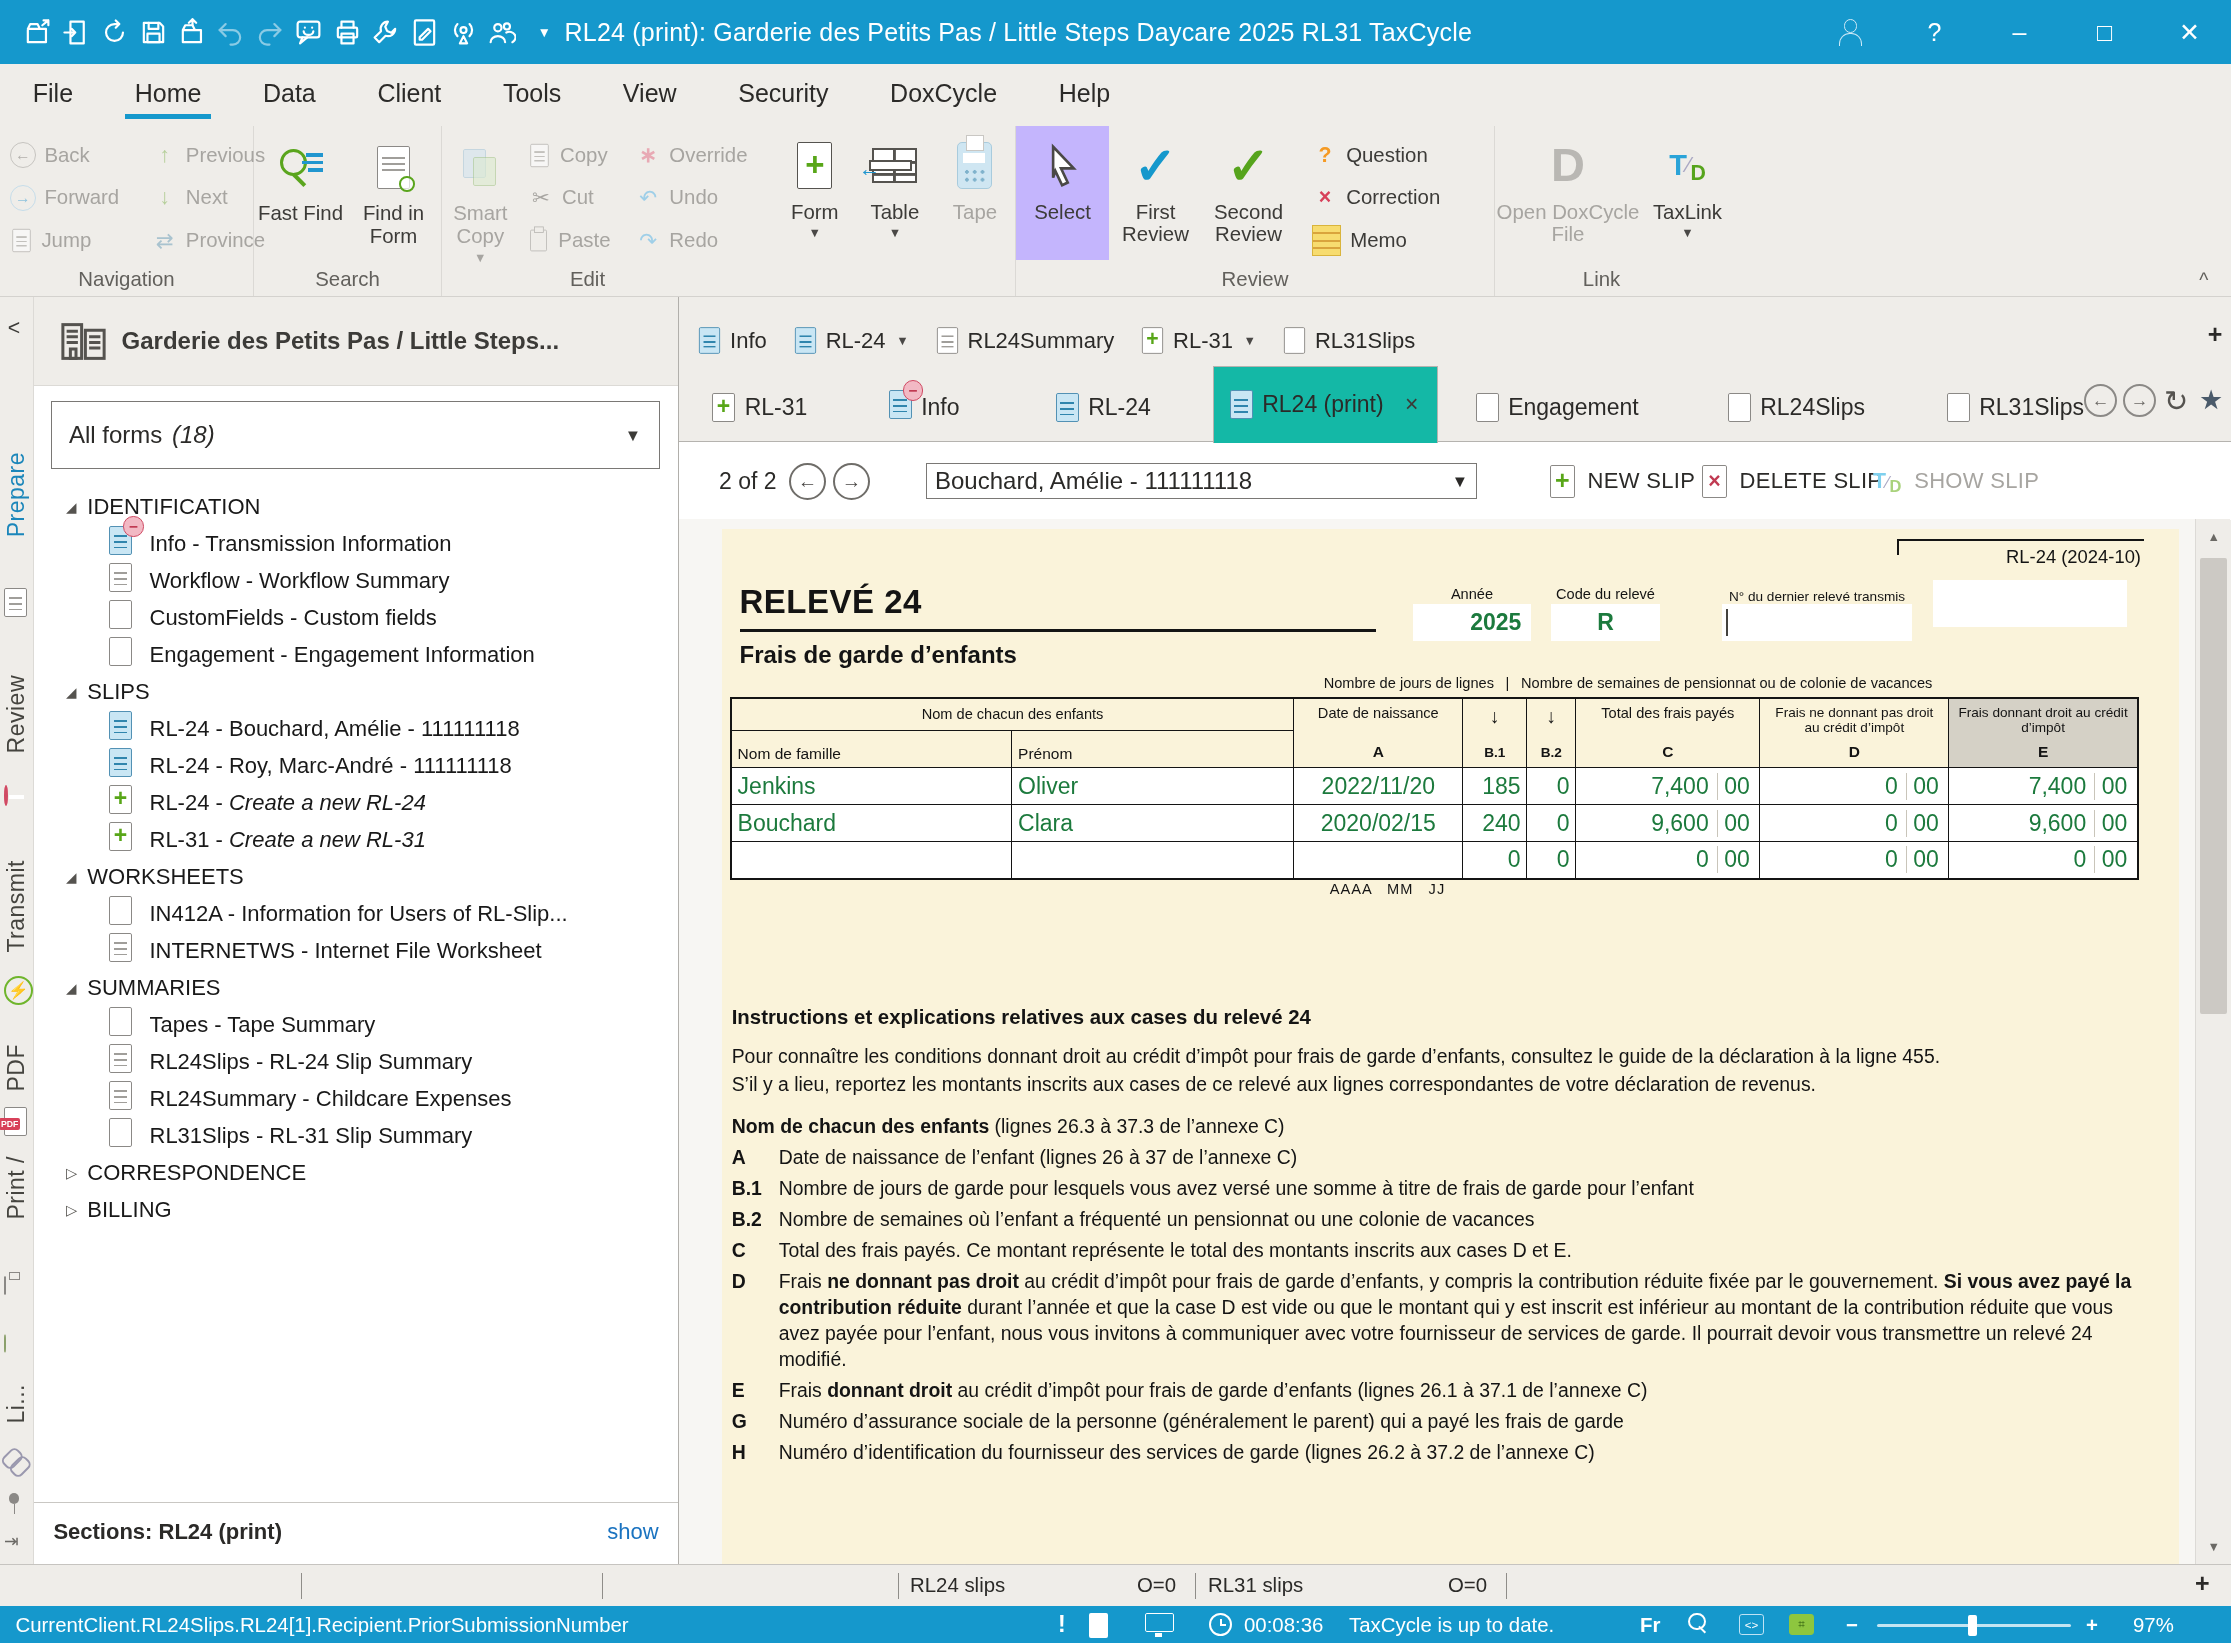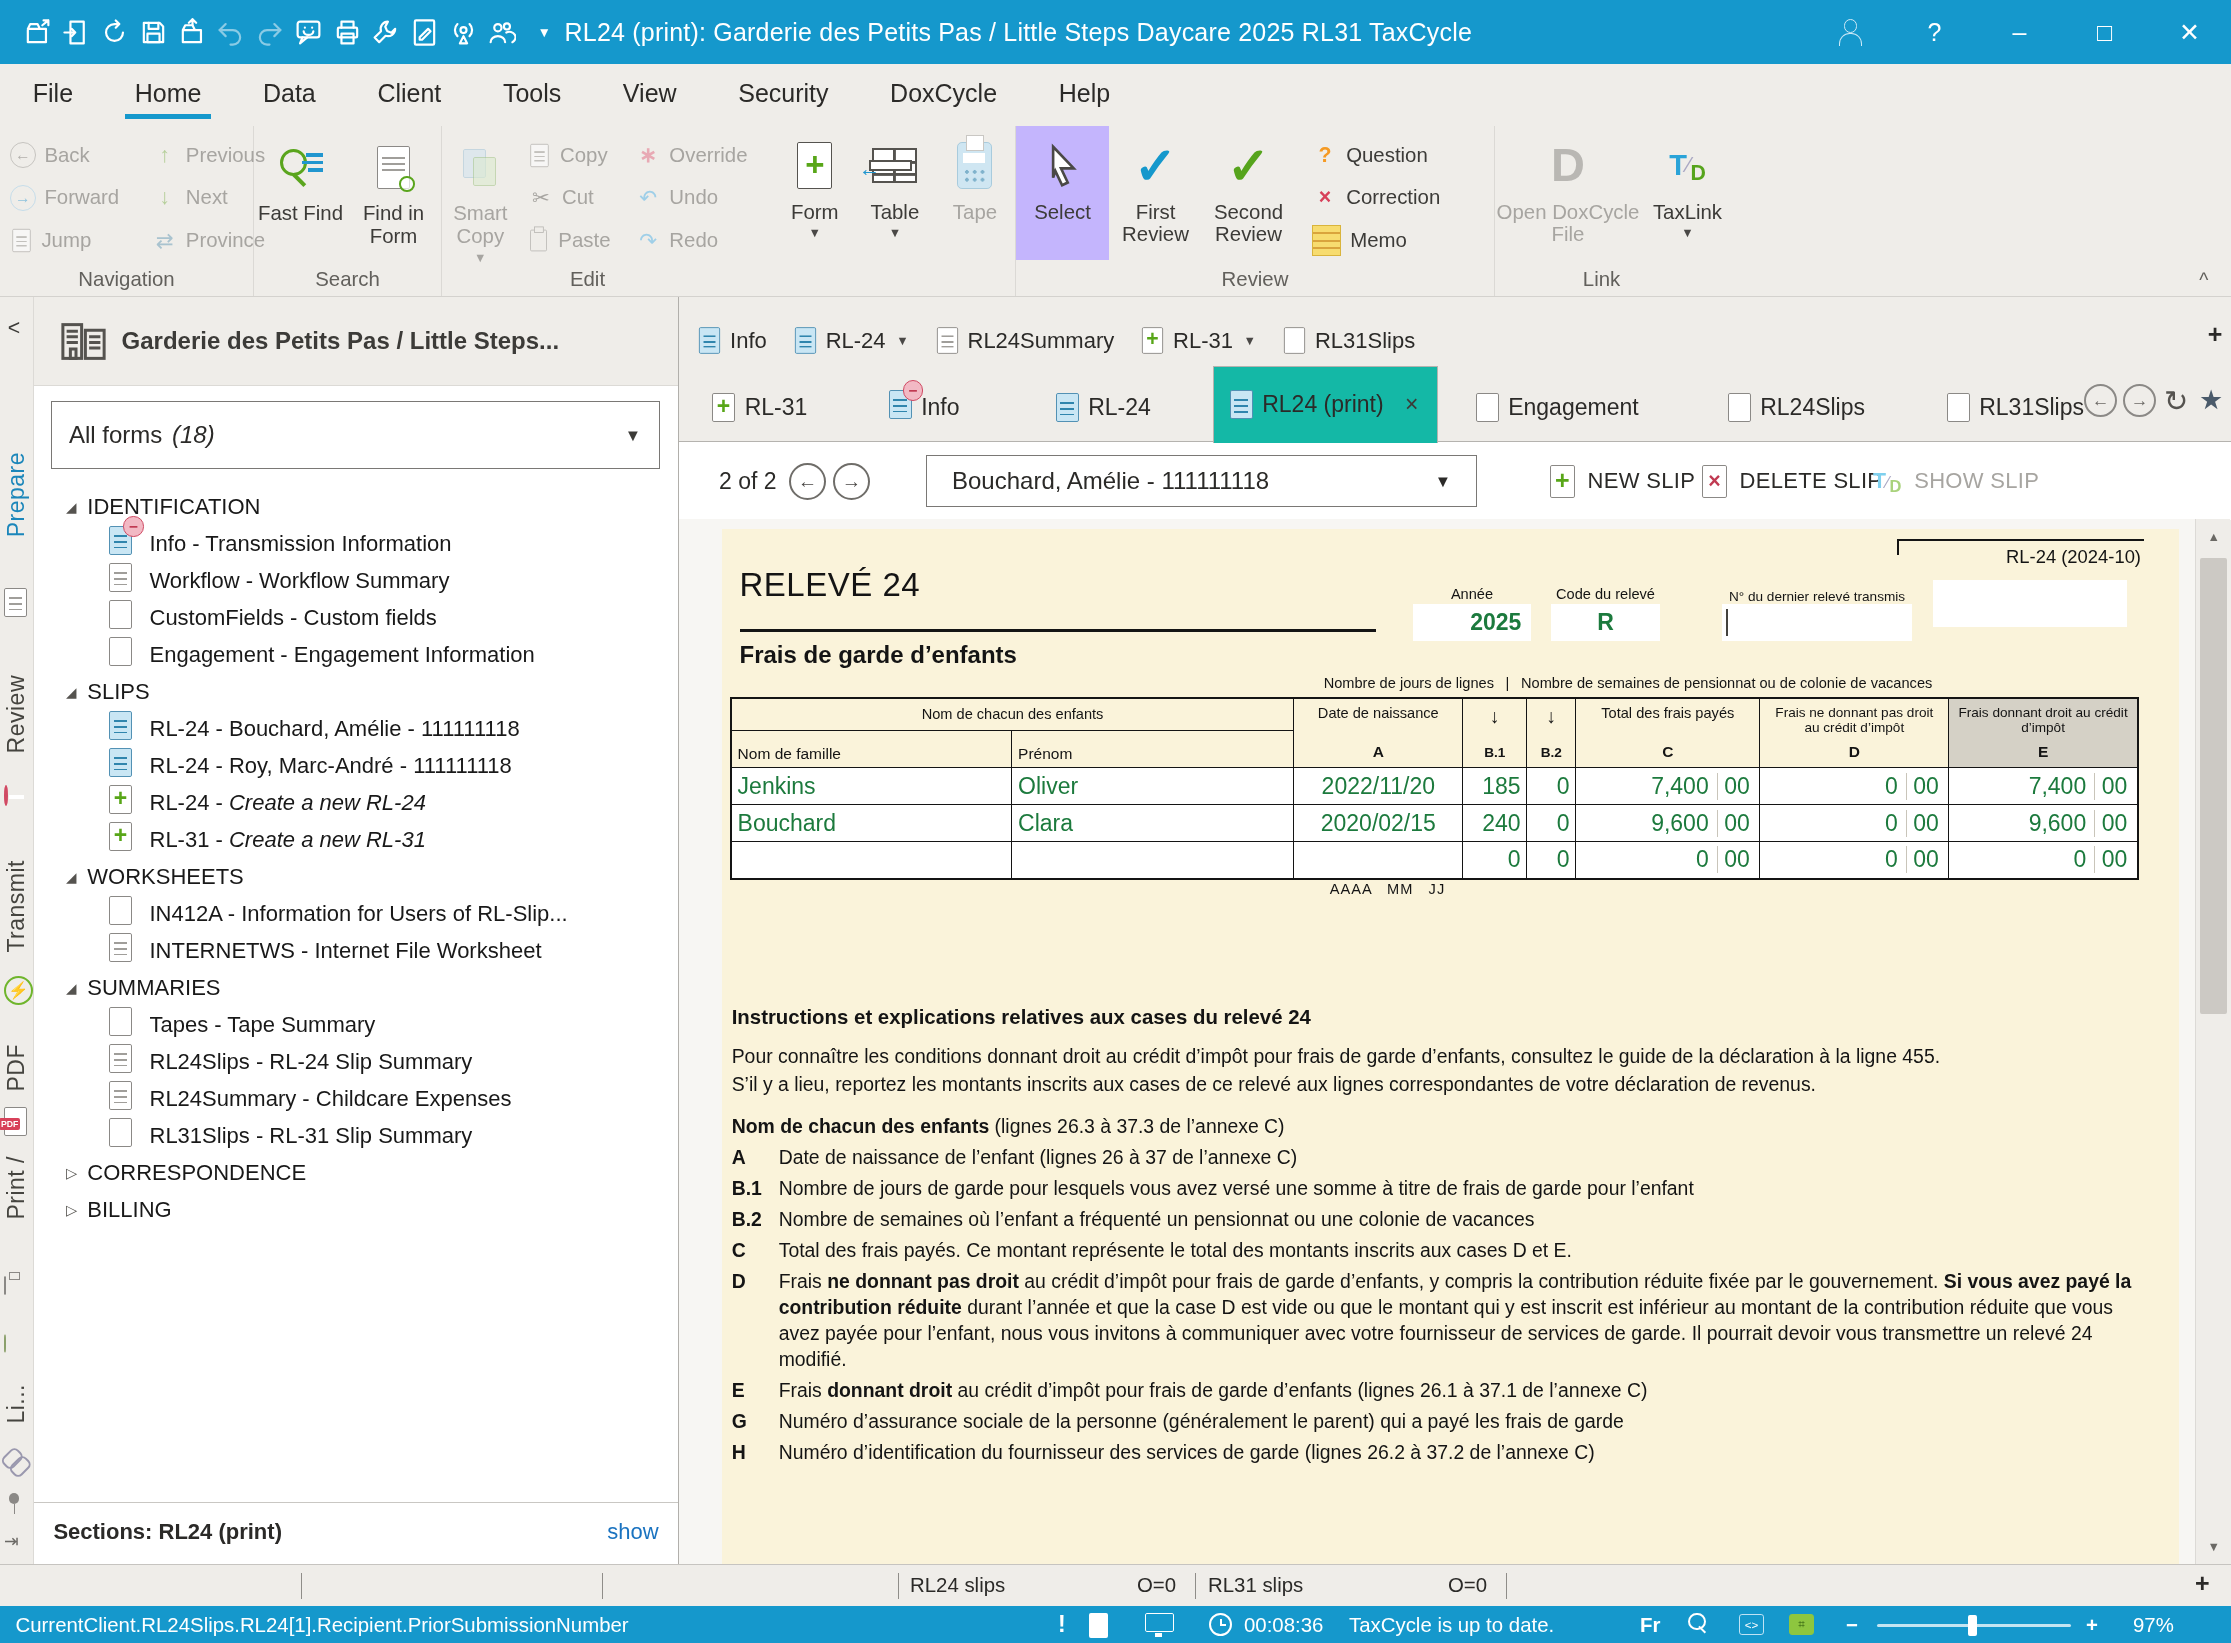--- a/index.html
+++ b/index.html
@@ -122,37 +122,37 @@
 .dtabs{position:absolute;left:0;top:64px;width:1553px;height:81px;border-bottom:1px solid #b5b3af}
 .dtab{position:absolute;top:12.6px;height:68px;display:flex;align-items:center;gap:9.7px;font-size:23px;color:#2b2a28;padding:0 15.5px}
 .dtab.active{background:#14b8a6;border:1px solid #b5b3af;border-bottom:none;top:4.9px;height:77px;z-index:2}
 .dtab .x{margin-left:11.6px;font-size:23px;color:#3c3b38}
 .dt-ic{position:absolute;top:23px;font-size:23px;color:#55534f}
 .dt-circ{width:33px;height:33px;border:2.9px solid #8b8986;border-radius:50%;display:flex;align-items:center;justify-content:center;font-size:17.5px;color:#6b6965}
 .slipnav{position:absolute;left:0;top:145px;width:1553px;height:78px;background:#fff;display:flex;align-items:center}
 .sn-pos{position:absolute;left:40px;font-size:23px}
 .sn-c1{position:absolute;left:110px}.sn-c2{position:absolute;left:154px}
 .sn-circ{width:37px;height:37px;border:2.9px solid #6f6d69;border-radius:50%;display:flex;align-items:center;justify-content:center;font-size:19.4px;color:#4a4846;font-weight:bold}
-.combo{position:absolute;left:247px;width:551px;height:52px;border:1.9px solid #7a7875;display:flex;align-items:center;padding:0 25px;font-size:24px}
+.combo{position:absolute;left:247px;width:551px;height:36px;border:1.9px solid #7a7875;display:flex;align-items:center;padding:0 8px;font-size:24px}
 .combo .fdd{margin-left:auto;font-size:16.5px}
 .snbtn{position:absolute;display:flex;align-items:center;gap:12.6px;font-size:22px;letter-spacing:0.3px}
 .snbtn .doc{width:25px;height:33px}
 .snbtn .plus{font-size:25px}
 .snbtn .delx{position:absolute;inset:0;display:flex;align-items:center;justify-content:center;color:#c03a52;font-size:21.3px;font-weight:bold}
 .canvas{position:absolute;left:0;top:222px;width:1516px;height:1045px;background:#f7f6f3;overflow:hidden}
 .vscroll{position:absolute;right:1.9px;top:222px;width:35px;height:1045px;background:#efede9;border-left:1px solid #dcdad6}
 .vs-btn{position:absolute;left:0;width:35px;height:35px;display:flex;align-items:center;justify-content:center;font-size:12.6px;color:#6b6965}
 .vs-thumb{position:absolute;left:3.9px;top:39px;width:27px;height:456px;background:#ccc9c4;border-radius:1.9px}
 
 
 .page{position:absolute;left:43px;top:9.7px;width:1457px;height:1035px;background:#faf3da;color:#141414}
 .corner{position:absolute;left:1175px;top:10.7px;width:247px;height:15.5px;border-top:2.9px solid #141414;border-left:2.9px solid #141414}
 .ver{position:absolute;left:1174px;top:17.5px;width:245px;text-align:right;font-size:18.4px}
 .box{position:absolute;background:#fff;height:37px}
-.ftitle{position:absolute;left:17.5px;top:37px;font-size:33px;font-weight:normal;letter-spacing:0.5px}
+.ftitle{position:absolute;left:17.5px;top:54px;font-size:33px;font-weight:bold;letter-spacing:0.5px}
 .frule{position:absolute;left:17.5px;top:100px;width:636px;height:2.9px;background:#141414}
 .fsub{position:absolute;left:17.5px;top:112px;font-size:24px;font-weight:bold}
 .flab{position:absolute;font-size:14.6px;text-align:center}
 .green{color:#1c7a3d;font-weight:bold}
 .daysweeks{position:absolute;top:146px;left:543px;right:25px;font-size:14.6px;display:flex}
 .dw1{width:229px;text-align:right}
 .dwbar{margin:0 11.6px}
 .ftable{position:absolute;left:7.8px;top:168px;border-collapse:collapse;table-layout:fixed}
 .ftable td{border:1.6px solid #141414;padding:0 5.8px;overflow:hidden}
 .ftable{border:2.4px solid #141414}

